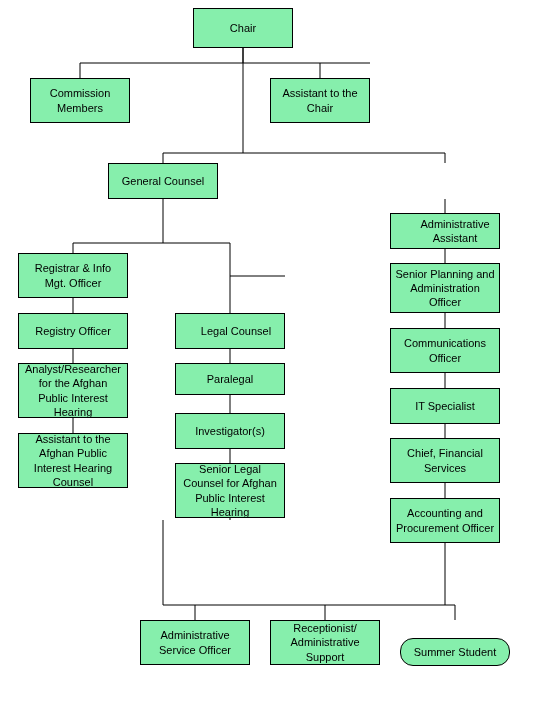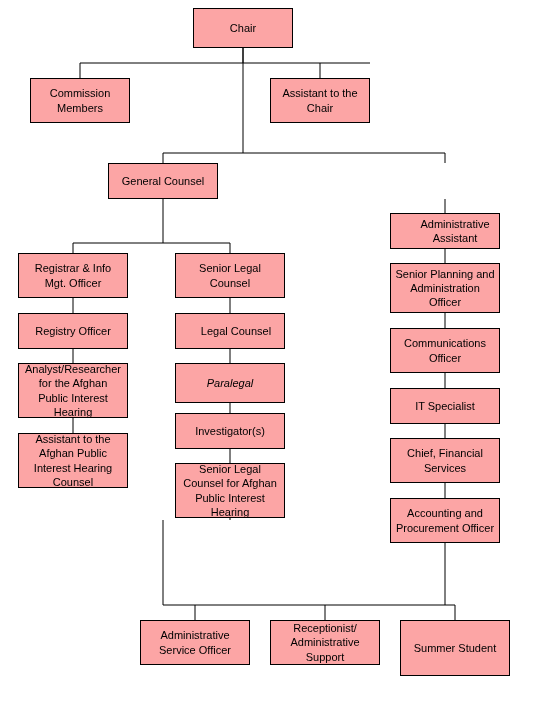--- a/index.html
+++ b/index.html
@@ -13,21 +13,21 @@
       overflow: hidden;
     }
     .org-chart {
       position: relative;
       width: 545px;
       height: 716px;
     }
     .box {
       position: absolute;
       border: 1px solid #000;
-      background: #fca5a5;
+      background: #86efac;
       text-align: center;
       display: flex;
       align-items: center;
       justify-content: center;
       padding: 3px 4px;
       line-height: 1.3;
     }
     svg.lines {
       position: absolute;
       top: 0; left: 0;
@@ -104,25 +104,24 @@
 
 
   <div class="box" style="left:18px;top:253px;width:110px;height:45px;">Registrar &amp; Info Mgt. Officer</div>
 
   <div class="box" style="left:18px;top:313px;width:110px;height:36px;">Registry Officer</div>
 
   <div class="box" style="left:18px;top:363px;width:110px;height:55px;">Analyst/Researcher for the Afghan Public Interest Hearing</div>
 
   <div class="box" style="left:18px;top:433px;width:110px;height:55px;">Assistant to the Afghan Public Interest Hearing Counsel</div>
 
-  <div class="box" style="left:175px;top:253px;width:110px;height:45px;">Senior Legal Counsel</div>
 
   <div class="box" style="left:175px;top:313px;width:110px;height:36px;padding-left:16px;">Legal Counsel</div>
 
-  <div class="box" style="left:175px;top:363px;width:110px;height:40px;font-style:italic;">Paralegal</div>
+  <div class="box" style="left:175px;top:363px;width:110px;height:32px;">Paralegal</div>
 
   <div class="box" style="left:175px;top:413px;width:110px;height:36px;">Investigator(s)</div>
 
   <div class="box" style="left:175px;top:463px;width:110px;height:55px;">Senior Legal Counsel for Afghan Public Interest Hearing</div>
 
   <div class="box" style="left:390px;top:213px;width:110px;height:36px;padding-left:24px;">Administrative Assistant</div>
 
   <div class="box" style="left:390px;top:263px;width:110px;height:50px;">Senior Planning and Administration Officer</div>
 
   <div class="box" style="left:390px;top:328px;width:110px;height:45px;">Communications Officer</div>
@@ -130,14 +129,14 @@
   <div class="box" style="left:390px;top:388px;width:110px;height:36px;">IT Specialist</div>
 
   <div class="box" style="left:390px;top:438px;width:110px;height:45px;text-align:center;">Chief, Financial Services</div>
 
   <div class="box" style="left:390px;top:498px;width:110px;height:45px;">Accounting and Procurement Officer</div>
 
   <div class="box" style="left:140px;top:620px;width:110px;height:45px;">Administrative Service Officer</div>
 
   <div class="box" style="left:270px;top:620px;width:110px;height:45px;">Receptionist/ Administrative Support</div>
 
-  <div class="box" style="left:400px;top:620px;width:110px;height:56px;">Summer Student</div>
+  <div class="box" style="left:400px;top:638px;width:110px;height:28px;border-radius:13px;">Summer Student</div>
 </div>
 
 </body></html>

